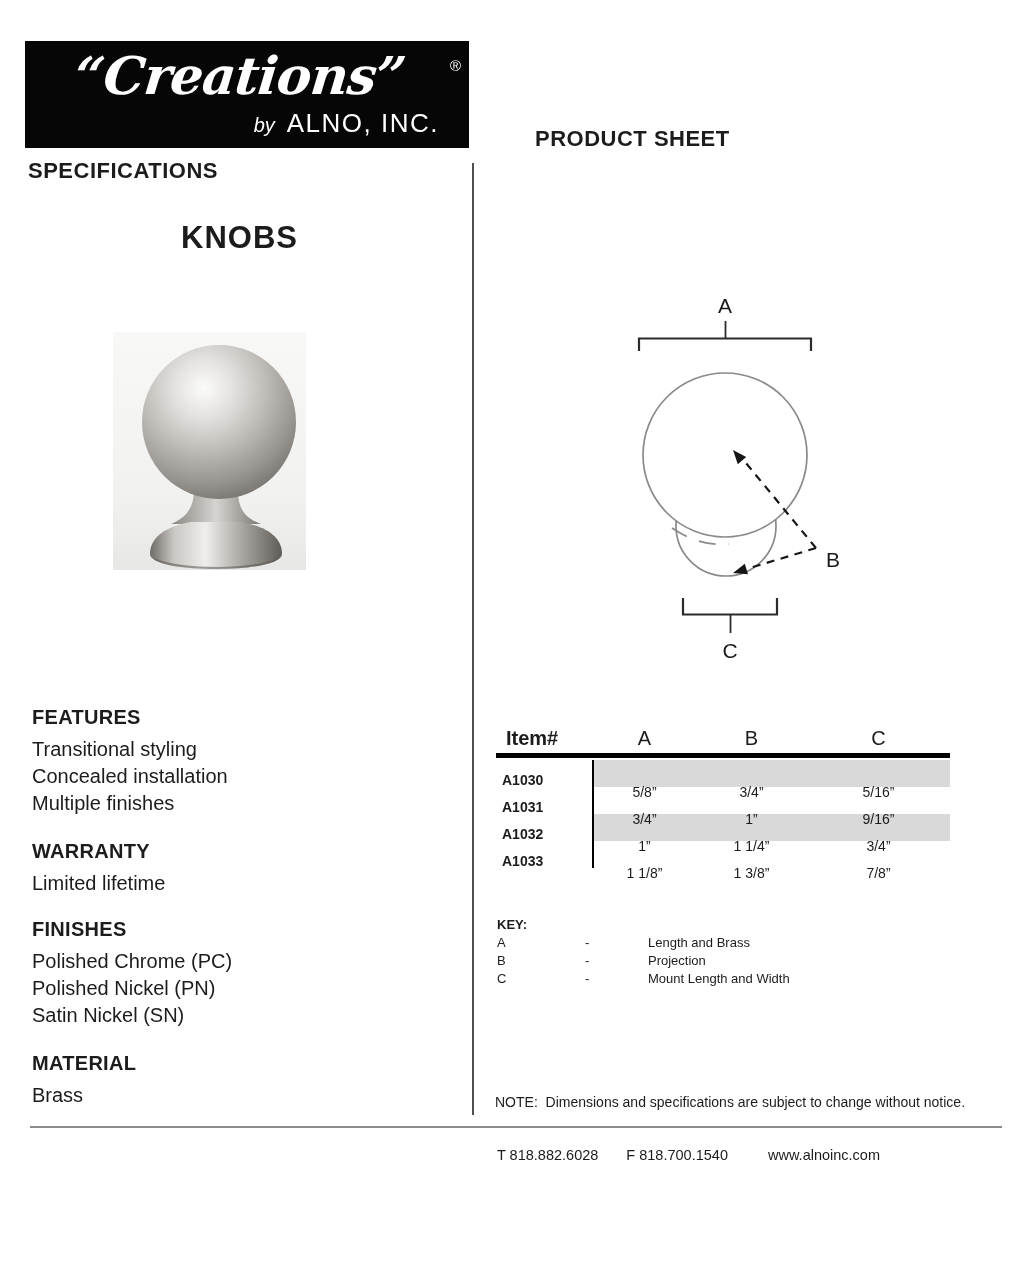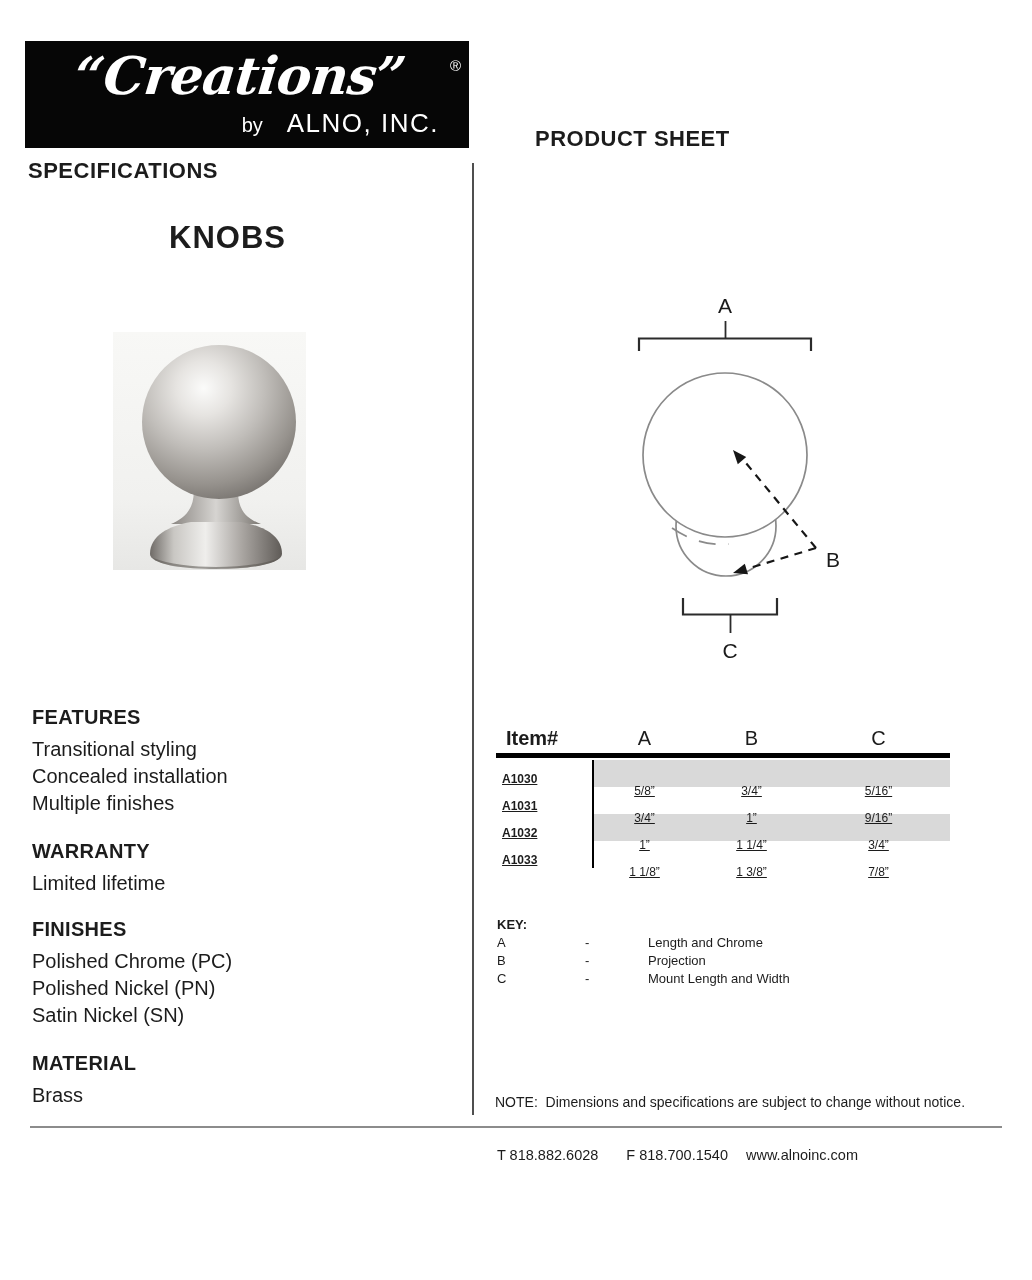--- a/index.html
+++ b/index.html
@@ -12,27 +12,27 @@
 
   
   .logo-box { position:absolute; left:25px; top:41px; width:444px; height:107px; background:#060606; }
   .logo-brand {
     position:absolute; left:0; right:14px; top:4px; text-align:center;
     font-family:"DejaVu Serif", serif; font-style:italic; font-weight:bold;
     font-size:52px; color:#ffffff; transform:skewX(-6deg); letter-spacing:-1px;
   }
   .logo-reg { position:absolute; top:16px; right:8px; color:#ffffff; font-size:15px; }
   .logo-byline { position:absolute; right:30px; bottom:9px; color:#ffffff; white-space:nowrap; }
-  .logo-byline .by { font-size:20px; margin-right:24px; }
+  .logo-byline .by { font-size:20px; margin-right:12px;font-style:italic; }
   .logo-byline .co { font-size:26px; letter-spacing:1.5px; font-weight:400; }
 
   
   .h-specifications { position:absolute; left:28px; top:158px; font-size:22px; font-weight:bold; letter-spacing:.5px; }
   .h-product-sheet  { position:absolute; left:535px; top:126px; font-size:22px; font-weight:bold; letter-spacing:.5px; }
-  .h-category { position:absolute; left:4px; top:220px; width:447px; text-align:center; font-size:31px; font-weight:bold; letter-spacing:1px; }
+  .h-category { position:absolute; left:16px; top:220px; width:447px; text-align:center; font-size:31px; font-weight:bold; letter-spacing:1px; }
 
   
   .v-divider { position:absolute; left:472px; top:163px; width:1.5px; height:952px; background:#4f4f4f; }
   .footer-rule { position:absolute; left:30px; top:1126px; width:972px; height:1.5px; background:#8c8c8c; }
 
   
   .photo { position:absolute; left:113px; top:332px; width:193px; height:238px;
            background:linear-gradient(180deg,#f8f8f6 0%,#f1f1ef 70%,#e7e7e5 100%); }
 
   
@@ -48,36 +48,36 @@
   .diagram { position:absolute; left:560px; top:280px; }
 
   
   .spec-table { position:absolute; left:496px; top:727px; width:454px; font-size:20px; }
   .t-head, .t-row { display:grid; grid-template-columns:97px 103px 111px 143px; }
   .t-head { height:26px; align-items:end; padding-bottom:3px; }
   .t-head .c-item { font-weight:bold; padding-left:10px; }
   .t-head .c-val { text-align:center; }
   .t-rule { height:5px; background:#000; }
   .t-body { position:relative; padding-top:2px; }
-  .t-row { height:27px; align-items:center; font-size:12px;text-decoration:underline; }
+  .t-row { height:27px; align-items:center; font-size:14px; }
   .t-row .c-item { font-weight:bold; padding-left:6px; background:#fff; }
   .t-row .c-val { text-align:center;margin-top:24px; }
   .t-row.shaded { background:linear-gradient(to right,#ffffff 97px,#d9d9d9 97px,#d9d9d9 100%); }
   .t-vline { position:absolute; left:96px; top:2px; bottom:0; width:2px; background:#000; }
 
   
   .key-block { position:absolute; left:497px; top:915px; width:420px; font-size:13px; }
   .key-title { font-weight:bold; font-size:13px; line-height:19px; }
   .key-row { display:grid; grid-template-columns:88px 63px auto; line-height:18px; }
 
   
   .note { position:absolute; left:495px; top:1094px; width:520px; font-size:14px; white-space:pre-wrap; }
   .footer-text { position:absolute; left:497px; top:1147px; font-size:14.5px; }
   .footer-text .ph { margin-right:24px;margin-top:21px; }
-  .footer-text .fx { margin-right:14px;text-align:center; }
+  .footer-text .fx { margin-right:36px;text-align:center; }
 </style>
 </head>
 <body>
 
 <div id="page">
 
   <div class="logo-box">
     <div class="logo-brand">“Creations”</div>
     <div class="logo-reg">®</div>
     <div class="logo-byline">
@@ -214,21 +214,21 @@
       </div>
       <div class="t-vline"></div>
     </div>
   </div>
 
   <div class="key-block">
     <div class="key-title">KEY:</div>
     <div class="key-row">
       <span>A</span>
       <span>-</span>
-      <span>Length and Chrome</span>
+      <span>Length and Brass</span>
     </div>
     <div class="key-row">
       <span>B</span>
       <span>-</span>
       <span>Projection</span>
     </div>
     <div class="key-row">
       <span>C</span>
       <span>-</span>
       <span>Mount Length and Width</span>

